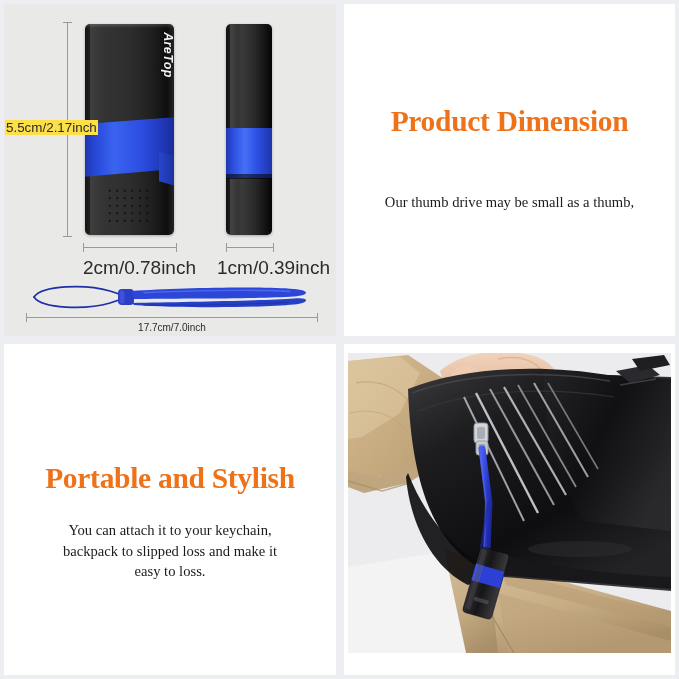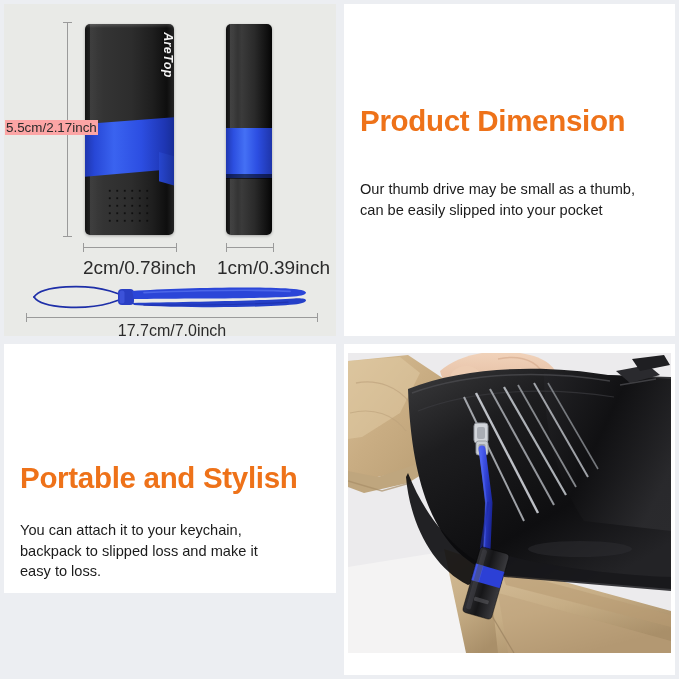--- a/index.html
+++ b/index.html
@@ -32,54 +32,56 @@
     width: 332px; height: 332px;
     background: #e9eae7;
   }
   .panel-dimension-text {
     left: 344px; top: 4px;
     width: 331px; height: 332px;
     background: #ffffff;
   }
   .panel-portable-text {
     left: 4px;  top: 344px;
-    width: 332px; height: 249px;
+    width: 332px; height: 331px;
     background: #ffffff;
   }
   .panel-photo {
     left: 344px; top: 344px;
     width: 331px; height: 331px;
     background: #ffffff;
     padding: 9px 4px 22px 4px;
   }
 
   
   .text-wrap {
     position: absolute;
     left: 0; right: 0;
+    text-align: center;
     padding: 0 16px;
     box-sizing: border-box;
+    font-family: Liberation Serif, serif;
   }
   .heading {
     color: #ee7219;
     font-weight: bold;
     letter-spacing: -0.3px;
     line-height: 1.1;
     margin: 0;
   }
   .heading-dimension { font-size: 29.5px; }
   .heading-portable  { font-size: 29.5px; }
   .body-copy {
     color: #1b1b1b;
     font-size: 14.6px;
     line-height: 1.42;
     margin: 0;
   }
   .dim-head-pos { top: 101px; }
-  .dim-body-pos { top: 175px; }
+  .dim-body-pos { top: 188px; }
   .por-head-pos { top: 118px; }
   .por-body-pos { top: 176px; }
 
   
   .diagram {
     position: absolute;
     inset: 0;
   }
 
   
@@ -98,21 +100,21 @@
   }
   .v-measure::before { top: 0; }
   .v-measure::after  { bottom: 0; }
 
   .v-label {
     position: absolute;
     left: 1px; top: 116px;
     font-size: 13.4px;
     color: #2b2b2b;
     white-space: nowrap;
-    background: #fca5a5;
+    background: #fde047;
     padding: 0 1px;
   }
 
   
   .h-measure {
     position: absolute;
     height: 1px;
     background: #9a9a9a;
   }
   .h-measure::before, .h-measure::after {
@@ -131,21 +133,21 @@
 
   .h-label {
     position: absolute;
     font-size: 19px;
     color: #2b2b2b;
     white-space: nowrap;
     text-align: center;
   }
   .h-l-front { left: 79px;  top: 253px; width: 94px; }
   .h-l-side  { left: 213px; top: 253px; width: 66px; text-align: center; }
-  .h-l-strap { left: 22px;  top: 318px; width: 292px; font-size: 16px; }
+  .h-l-strap { left: 22px;  top: 318px; width: 292px; font-size: 10px; }
 
   
   .drive-front {
     position: absolute;
     left: 81px; top: 20px;
     width: 89px; height: 211px;
     border-radius: 5px;
     background:
       linear-gradient(90deg,
         #141414 0%, #262626 8%, #343434 20%,
@@ -300,21 +302,20 @@
       <div class="h-label h-l-strap">17.7cm/7.0inch</div>
     </div>
   </div>
 
   <div class="panel panel-dimension-text">
     <div class="text-wrap dim-head-pos">
       <h2 class="heading heading-dimension">Product Dimension</h2>
     </div>
     <div class="text-wrap dim-body-pos">
       <p class="body-copy">Our thumb drive may be small as a thumb,</p>
-      <p class="body-copy">can be easily slipped into your pocket</p>
     </div>
   </div>
 
   <div class="panel panel-portable-text">
     <div class="text-wrap por-head-pos">
       <h2 class="heading heading-portable">Portable and Stylish</h2>
     </div>
     <div class="text-wrap por-body-pos">
       <p class="body-copy">You can attach it to your keychain,</p>
       <p class="body-copy">backpack to slipped loss and make it</p>

